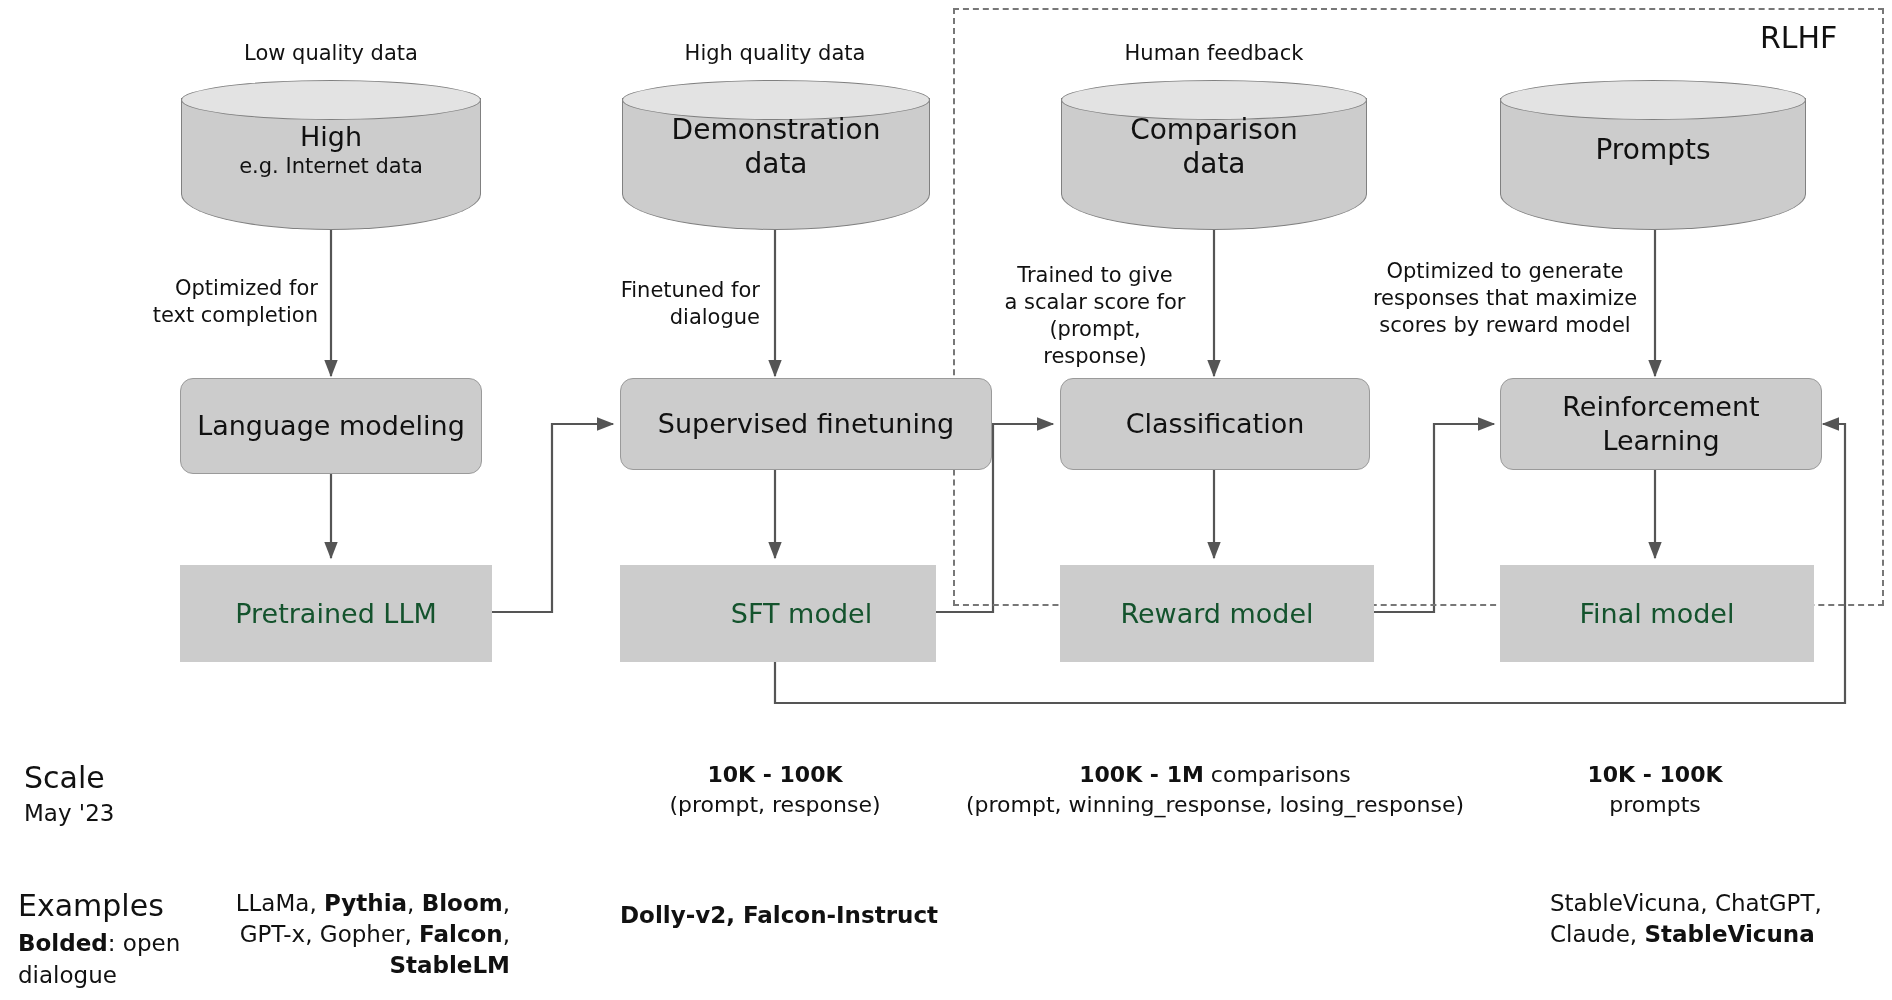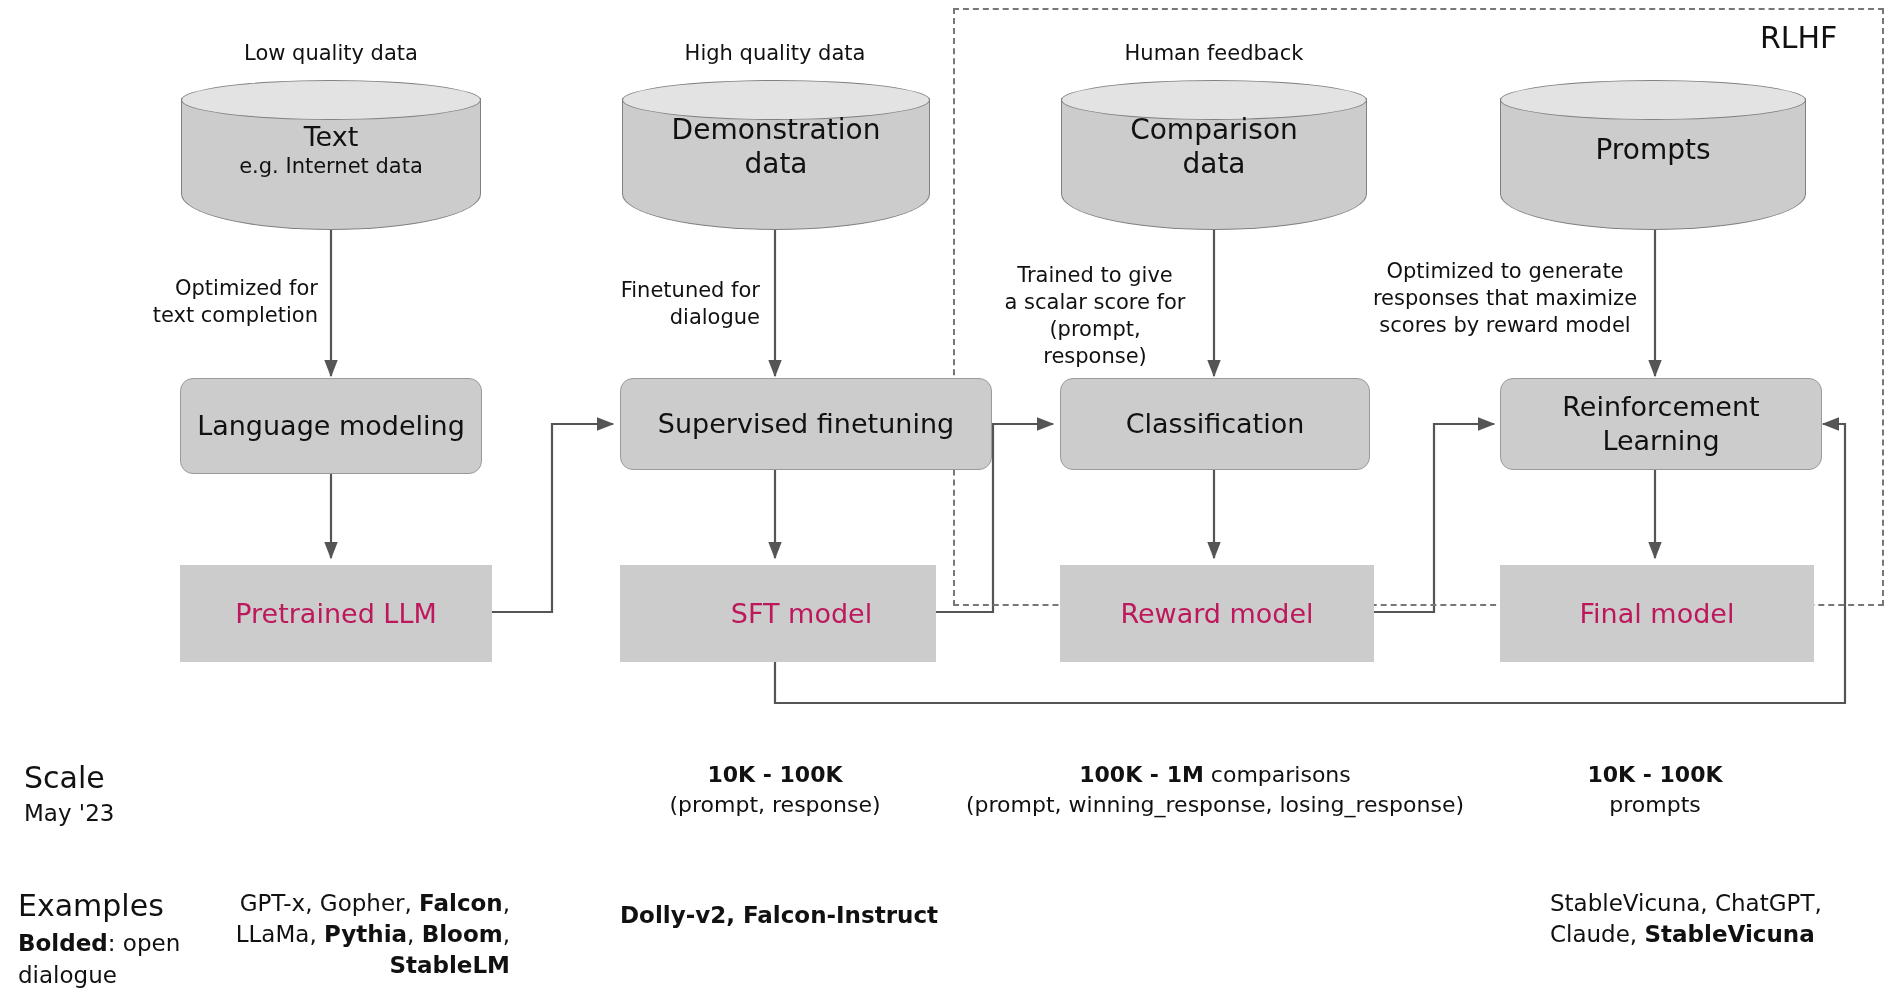--- a/index.html
+++ b/index.html
@@ -88,21 +88,21 @@
   
   .sbox {
     position: absolute;
     background: #cccccc;
     display: flex;
     align-items: center;
     justify-content: center;
     text-align: center;
     font-size: 27px;
     line-height: 34px;
-    color: #be185d;
+    color: #14532d;
     box-sizing: border-box;
   }
 
   
   .cap {
     position: absolute;
     font-size: 21px;
     line-height: 27px;
     color: #111;
     white-space: pre-line;
@@ -201,21 +201,21 @@
 
   <div id="rlhf-region" style="left:953px; top:8px; width:931px; height:598px;"></div>
   <div id="rlhf-label" style="left:1760px; top:20px;">RLHF</div>
 
   <div class="cap center" style="left:151px; top:40px; width:360px;">Low quality data</div>
 
   <div class="cyl" style="left:181px; top:80px; width:300px; height:150px;">
     <div class="body"></div>
     <div class="top"></div>
     <div class="label">
-      <span>Text</span>
+      <span>High</span>
       <span class="sub">e.g. Internet data</span>
     </div>
   </div>
 
   <div class="cap right" style="left:108px; top:275px; width:210px;">Optimized for
 text completion</div>
 
   <div class="rbox" style="left:180px; top:378px; width:302px; height:96px;">Language
 modeling</div>
 
@@ -295,22 +295,22 @@
     <div>prompts</div>
   </div>
 
   <div class="title-lg" style="left:18px; top:888px;">Examples</div>
   <div class="title-md" style="left:18px; top:928px; width:170px;">
     <b>Bolded</b><span>: open</span>
   </div>
   <div class="title-md" style="left:18px; top:960px;">dialogue</div>
 
   <div class="ex-cell" style="left:200px; top:888px; width:310px; text-align:right;">
+      <div><span>LLaMa, </span><b>Pythia</b><span>, </span><b>Bloom</b><span>,</span></div>
       <div><span>GPT-x, Gopher, </span><b>Falcon</b><span>,</span></div>
-      <div><span>LLaMa, </span><b>Pythia</b><span>, </span><b>Bloom</b><span>,</span></div>
       <div><b>StableLM</b></div>
     </div>
   <div class="ex-cell" style="left:620px; top:900px; width:400px; text-align:left;">
       <div><b>Dolly-v2, Falcon-Instruct</b></div>
     </div>
   <div class="ex-cell" style="left:1060px; top:888px; width:360px; text-align:left;"></div>
   <div class="ex-cell" style="left:1550px; top:888px; width:360px; text-align:left;">
       <div><span>StableVicuna, ChatGPT,</span></div>
       <div><span>Claude, </span><b>StableVicuna</b></div>
     </div>

